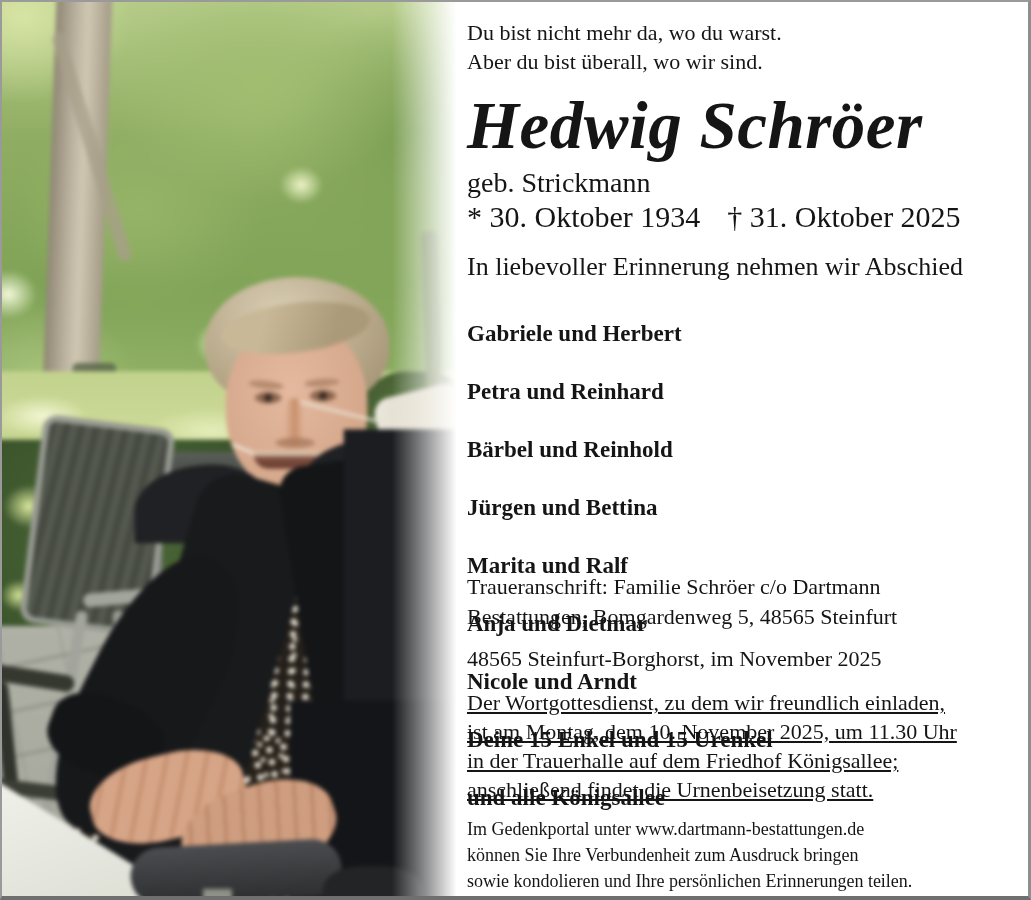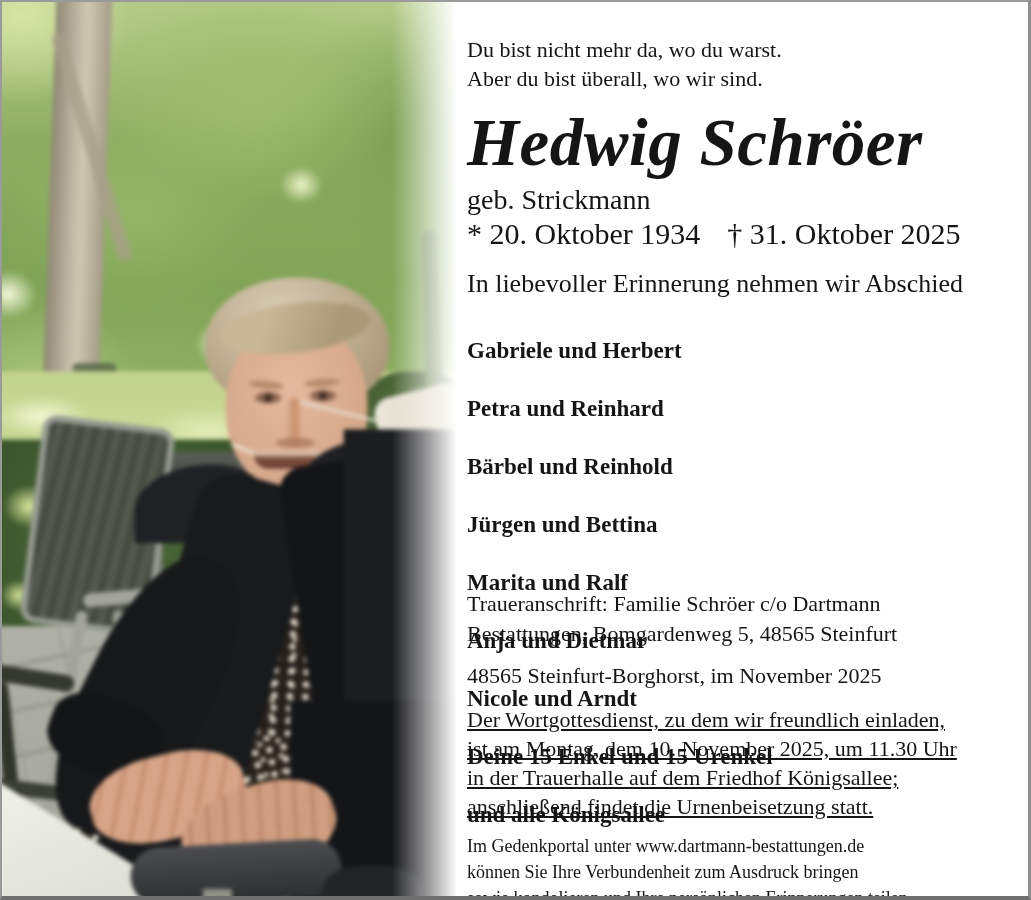--- a/index.html
+++ b/index.html
@@ -141,21 +141,21 @@
     clip-path:polygon(0 0, 100% 100%, 0 100%);
     background:linear-gradient(160deg,#f0f1ea,#d9dbd0);}
   .p-walkerbar{left:132px;top:828px;width:204px;height:56px;border-radius:28px;
     background:linear-gradient(180deg,#4c4d50,#2d2e30);transform:rotate(-3deg);}
   .p-walkerpost{left:202px;top:872px;width:28px;height:26px;background:#8f9189;}
   .p-walkerknob{left:318px;top:850px;width:96px;height:54px;border-radius:40%;
     background:#232426;}
   .p-fade{left:0;top:0;width:464px;height:894px;background:
     linear-gradient(to right, rgba(255,255,255,0) 0%, rgba(255,255,255,0) 84%, #ffffff 98%);}
   
-  .txt{left:465px;white-space:pre-line;margin-top:17px;}
+  .txt{left:465px;white-space:pre-line;}
   .epigraph{top:16px;font-size:22px;line-height:29px;}
   .name{top:84px;font-size:67px;line-height:78px;font-weight:bold;font-style:italic;
     letter-spacing:.5px;white-space:nowrap;}
   .maiden{top:164px;font-size:28px;line-height:34px;}
   .dates{top:196px;font-size:30px;line-height:38px;white-space:nowrap;}
   .dates .death{margin-left:27px;}
   .intro{top:250px;font-size:26px;line-height:29px;}
   .mourners{top:288px;font-size:23px;line-height:29px;font-weight:bold;}
   .address{top:570px;font-size:22px;line-height:30px;}
   .placedate{top:642px;font-size:22px;line-height:29px;}
@@ -225,21 +225,21 @@
   </div>
 
   <div class="ab txt epigraph">Du bist nicht mehr da, wo du warst.
 Aber du bist überall, wo wir sind.</div>
 
   <div class="ab txt name">Hedwig Schröer</div>
 
   <div class="ab txt maiden">geb. Strickmann</div>
 
   <div class="ab txt dates">
-    <span class="birth">* 20. Oktober 1934</span><span class="death">† 31. Oktober 2025</span>
+    <span class="birth">* 30. Oktober 1934</span><span class="death">† 31. Oktober 2025</span>
   </div>
 
   <div class="ab txt intro">In liebevoller Erinnerung nehmen wir Abschied</div>
 
   <div class="ab txt mourners">
     <div>Gabriele und Herbert</div>
     <div>Petra und Reinhard</div>
     <div>Bärbel und Reinhold</div>
     <div>Jürgen und Bettina</div>
     <div>Marita und Ralf</div>

